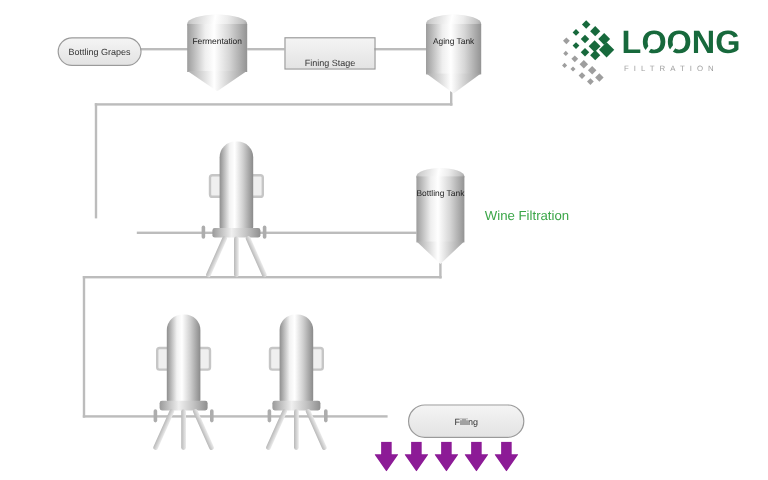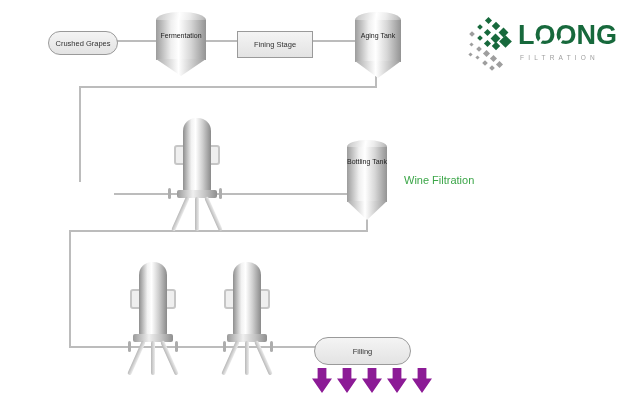--- a/index.html
+++ b/index.html
@@ -8,21 +8,21 @@
 
   
   .pipe{position:absolute;background:#bcbcbc;}
   .tick{position:absolute;width:3px;height:11px;background:#adadad;border-radius:2px;}
 
   
   .node{position:absolute;display:flex;align-items:center;justify-content:center;
         background:linear-gradient(180deg,#f4f4f4,#e3e3e3);
         border:1px solid #9a9a9a;border-radius:999px;
         font-size:7.5px;color:#333;}
-  .node.soft{border-radius:0;}
+  .node.soft{border-radius:0;align-items:flex-end;}
 
   
   .tank{position:absolute;}
   .tank .cap{position:absolute;top:0;left:0;right:0;height:16px;border-radius:50%;
              background:linear-gradient(100deg,#c2c2c2,#ffffff 45%,#ececec 65%,#b0b0b0);
              box-shadow:inset 0 -2px 3px rgba(0,0,0,.14);}
   .tank .body{position:absolute;top:8px;left:0;right:0;
               background:linear-gradient(90deg,#9c9c9c,#efefef 30%,#ffffff 45%,#d6d6d6 70%,#939393);}
   .tank .cone{position:absolute;left:0;right:0;bottom:0;
               background:linear-gradient(90deg,#a8a8a8,#ffffff 45%,#d0d0d0 70%,#999999);
@@ -81,29 +81,29 @@
   <div class="pipe" style="left:69px;top:346px;width:254px;height:2px"></div>
 
   <div class="tick" style="left:168px;top:188px"></div>
   <div class="tick" style="left:219px;top:188px"></div>
   <div class="tick" style="left:128px;top:341px"></div>
   <div class="tick" style="left:175px;top:341px"></div>
   <div class="tick" style="left:223px;top:341px"></div>
   <div class="tick" style="left:270px;top:341px"></div>
 
   <div class="node" style="left:48px;top:31px;width:68px;height:22px">
-    <span>Crushed Grapes</span>
+    <span>Bottling Grapes</span>
   </div>
 
   <div class="node soft" style="left:237px;top:31px;width:74px;height:25px">
     <span>Fining Stage</span>
   </div>
 
 
-  <div class="node" style="left:314px;top:337px;width:95px;height:26px">
+  <div class="node" style="left:340px;top:337px;width:95px;height:26px">
     <span>Filling</span>
   </div>
 
   <div class="tank" style="left:156px;top:12px;width:50px;height:64px">
     <div class="cap"></div>
     <div class="body" style="bottom:16px"></div>
     <div class="cone" style="height:17px"></div>
     <div class="tlabel" style="top:20px">Fermentation</div>
   </div>
 

